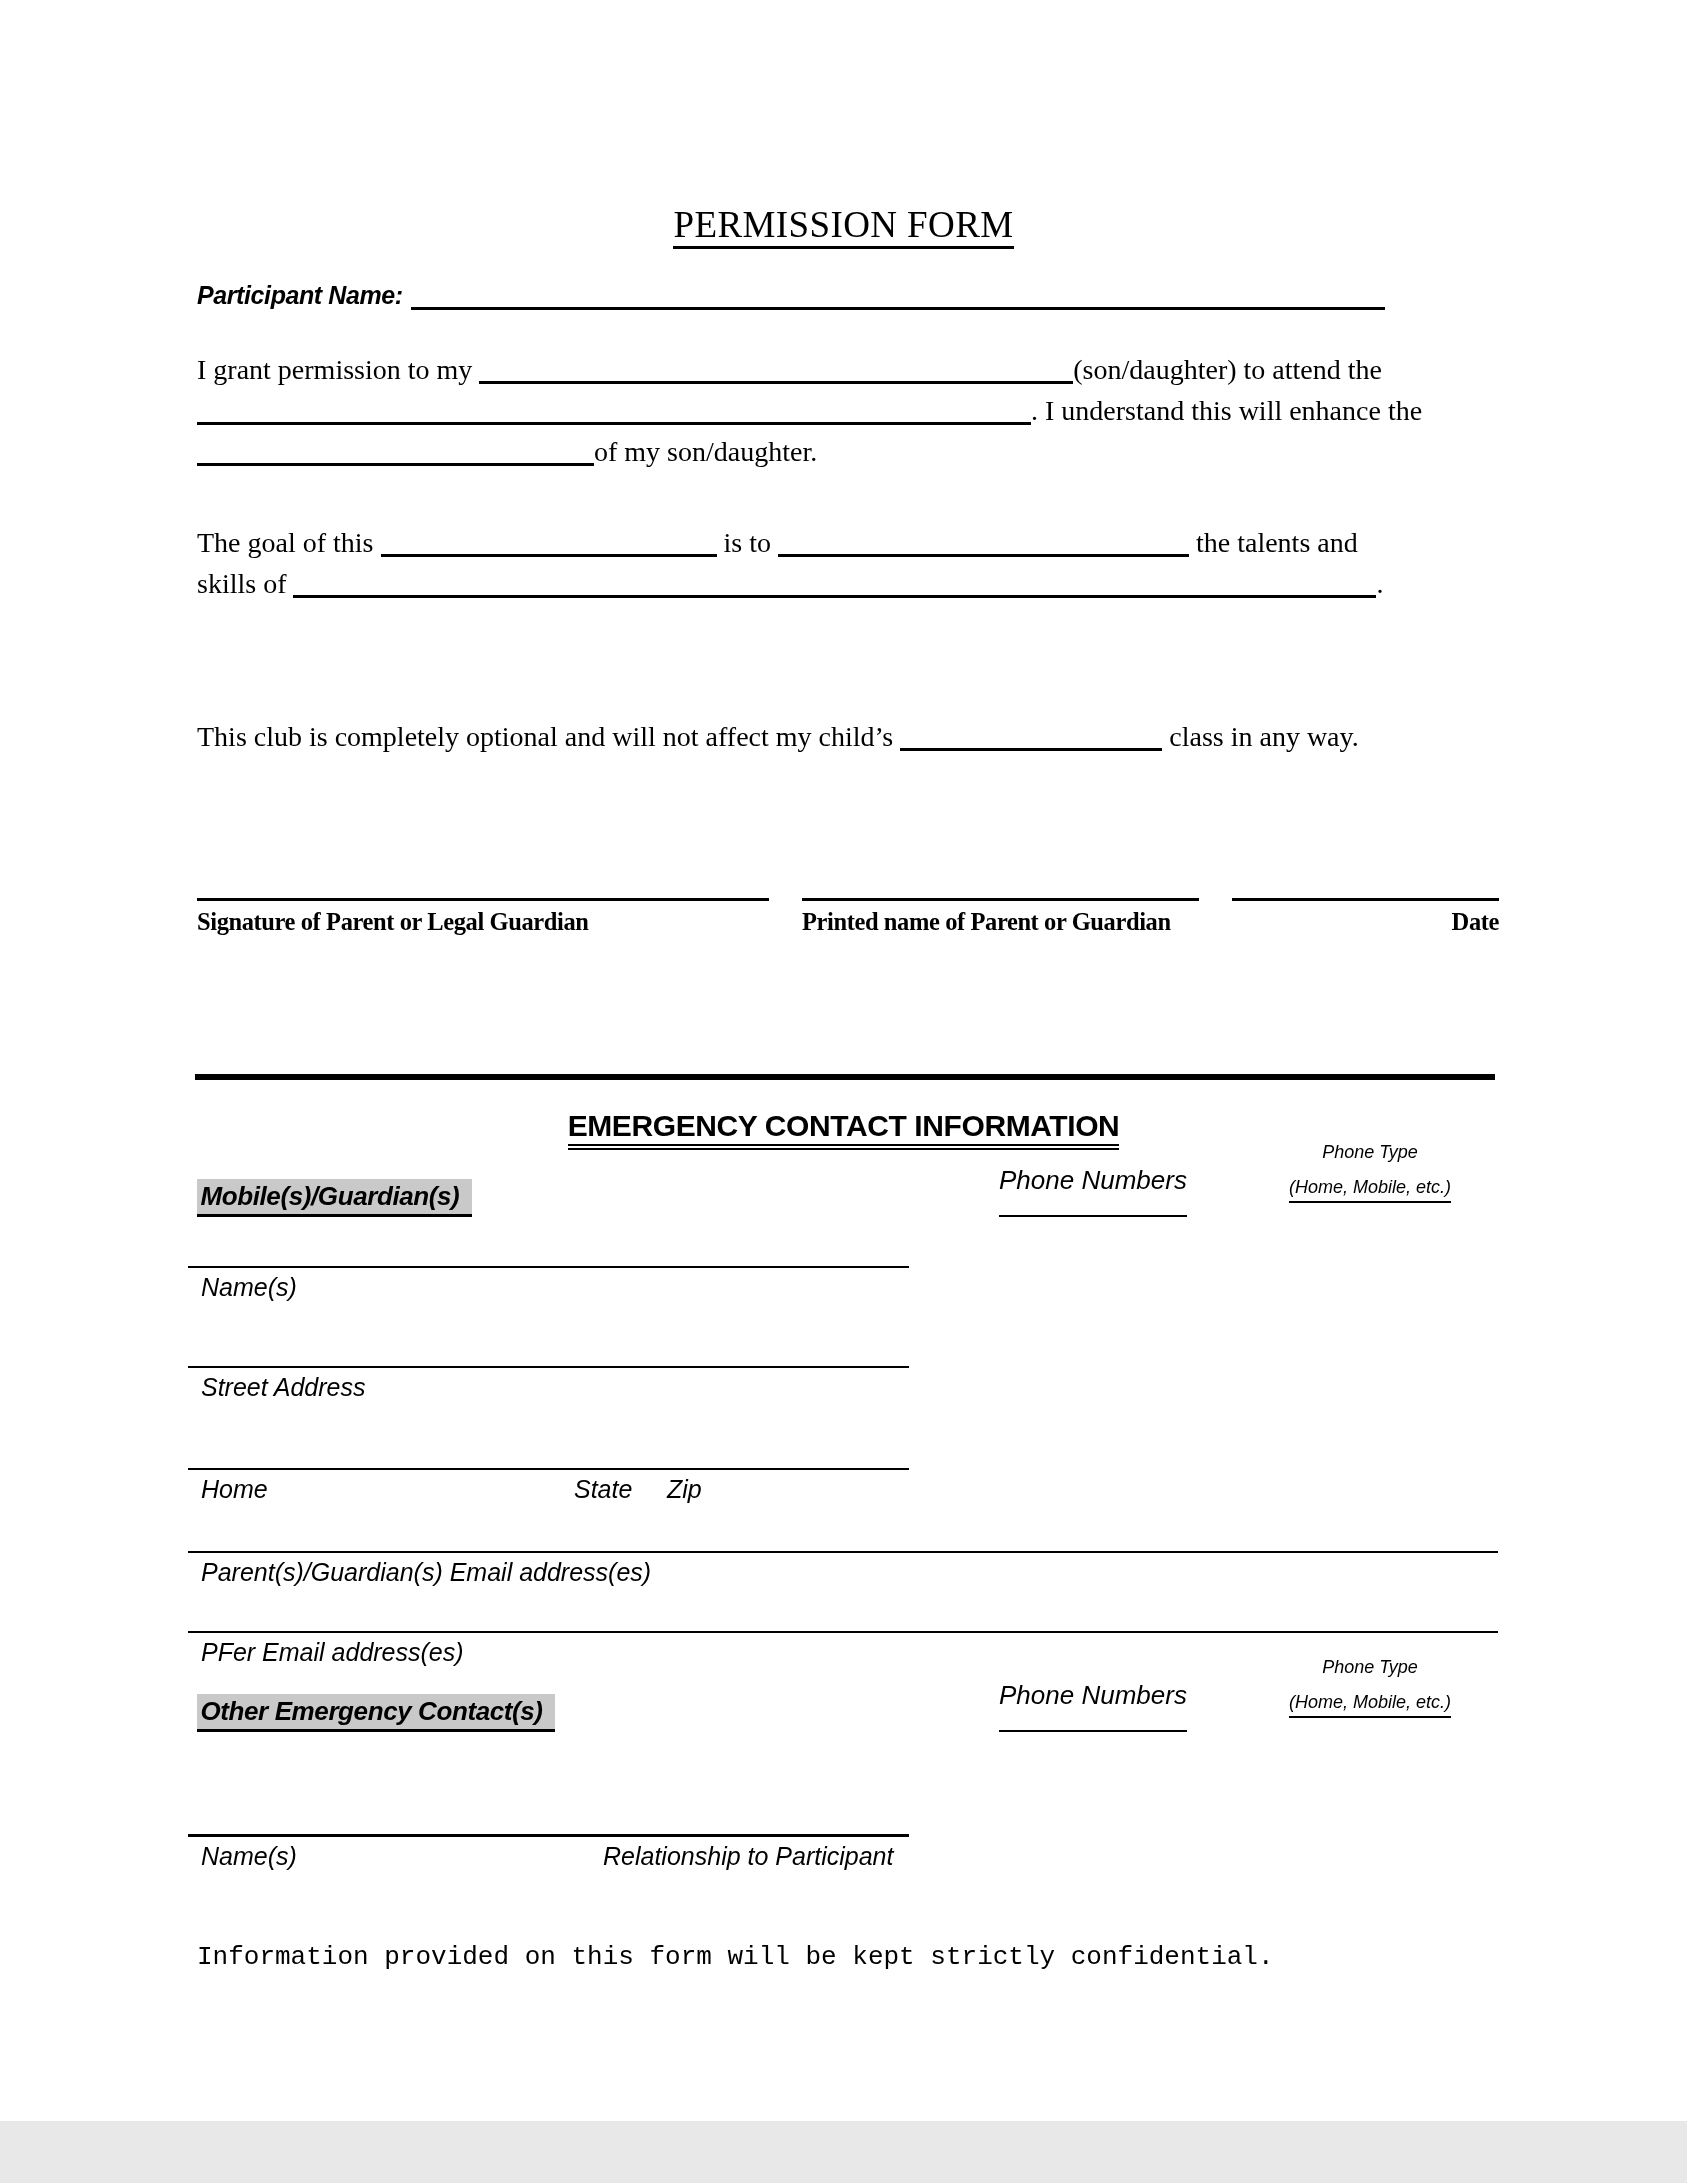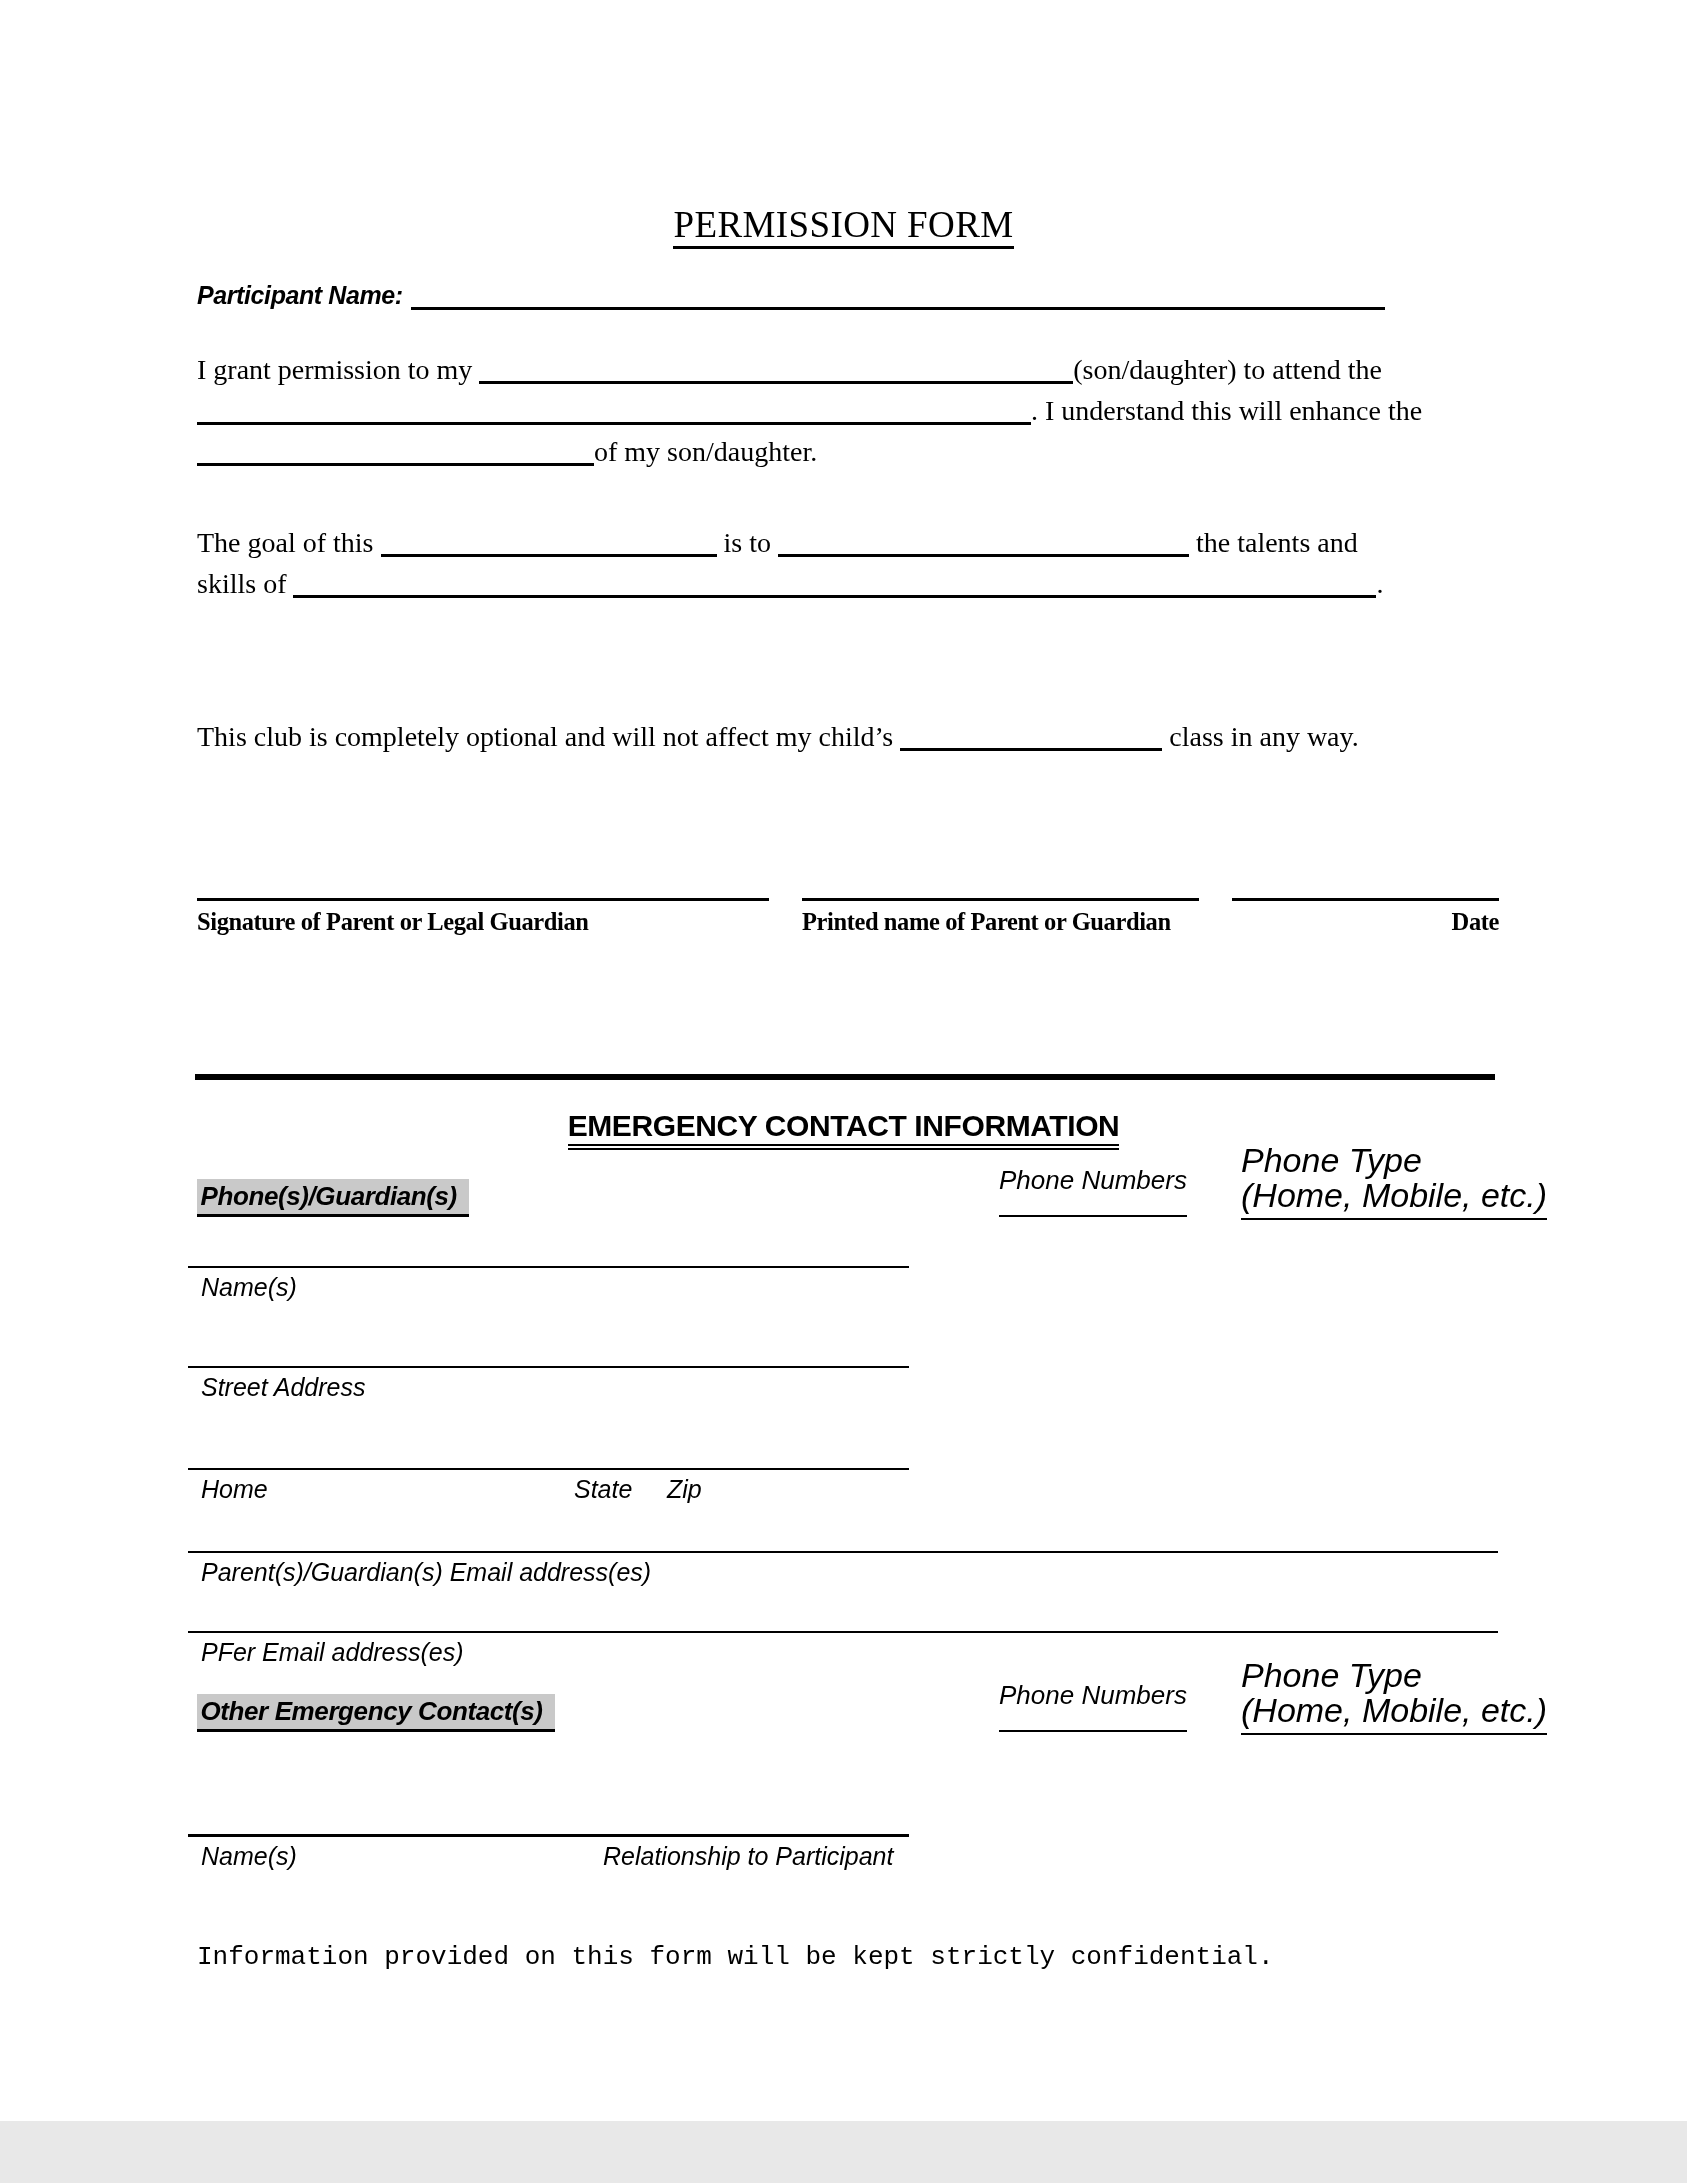--- a/index.html
+++ b/index.html
@@ -68,22 +68,22 @@
     font-family:"Liberation Sans", sans-serif;
     font-style:italic; font-weight:bold; font-size:26px;
     letter-spacing:-0.4px; padding:2.6px 12.2px 1.7px 3.5px; white-space:nowrap;
   }
   .ph-num {
     position:absolute; left:802px; bottom:0;
     font-family:"Liberation Sans", sans-serif; font-style:italic; font-size:26px;
     border-bottom:2.6px solid #000; padding-bottom:19px; white-space:nowrap;
   }
   .ph-type {
-    position:absolute; left:1044px; bottom:4px; width:258px; 
-    font-family:"Liberation Sans", sans-serif; font-style:italic; font-size:34px;
+    position:absolute; left:1044px; bottom:12px; width:258px; text-align:center;
+    font-family:"Liberation Sans", sans-serif; font-style:italic; font-size:18px;
     line-height:35px; white-space:nowrap;
   }
   .ph-type .sub { border-bottom:2.6px solid #000; padding-bottom:4px; }
 
   
   .field { position:absolute; left:188px; border-top:2.6px solid #000; }
   .field.w-short { width:721px; }
   .field.w-full  { width:1310px; }
   .flabel {
     position:relative; display:block; padding:5.2px 0 0 13px;
@@ -161,21 +161,21 @@
     <span>Date</span>
   </div>
 
   <div class="divider"></div>
 
   <div class="em-heading">
     <span class="u2">EMERGENCY CONTACT INFORMATION</span>
   </div>
 
   <div class="hdr-row" style="top:1151px;">
-    <span class="hl-label">Phone(s)/Guardian(s)</span>
+    <span class="hl-label">Mobile(s)/Guardian(s)</span>
     <span class="ph-num">Phone Numbers</span>
     <span class="ph-type">
       <span>Phone Type</span><br>
       <span class="sub">(Home, Mobile, etc.)</span>
     </span>
   </div>
 
   <div class="field w-short" style="top:1266px;">
     <span class="flabel">Name(s)</span>
   </div>

